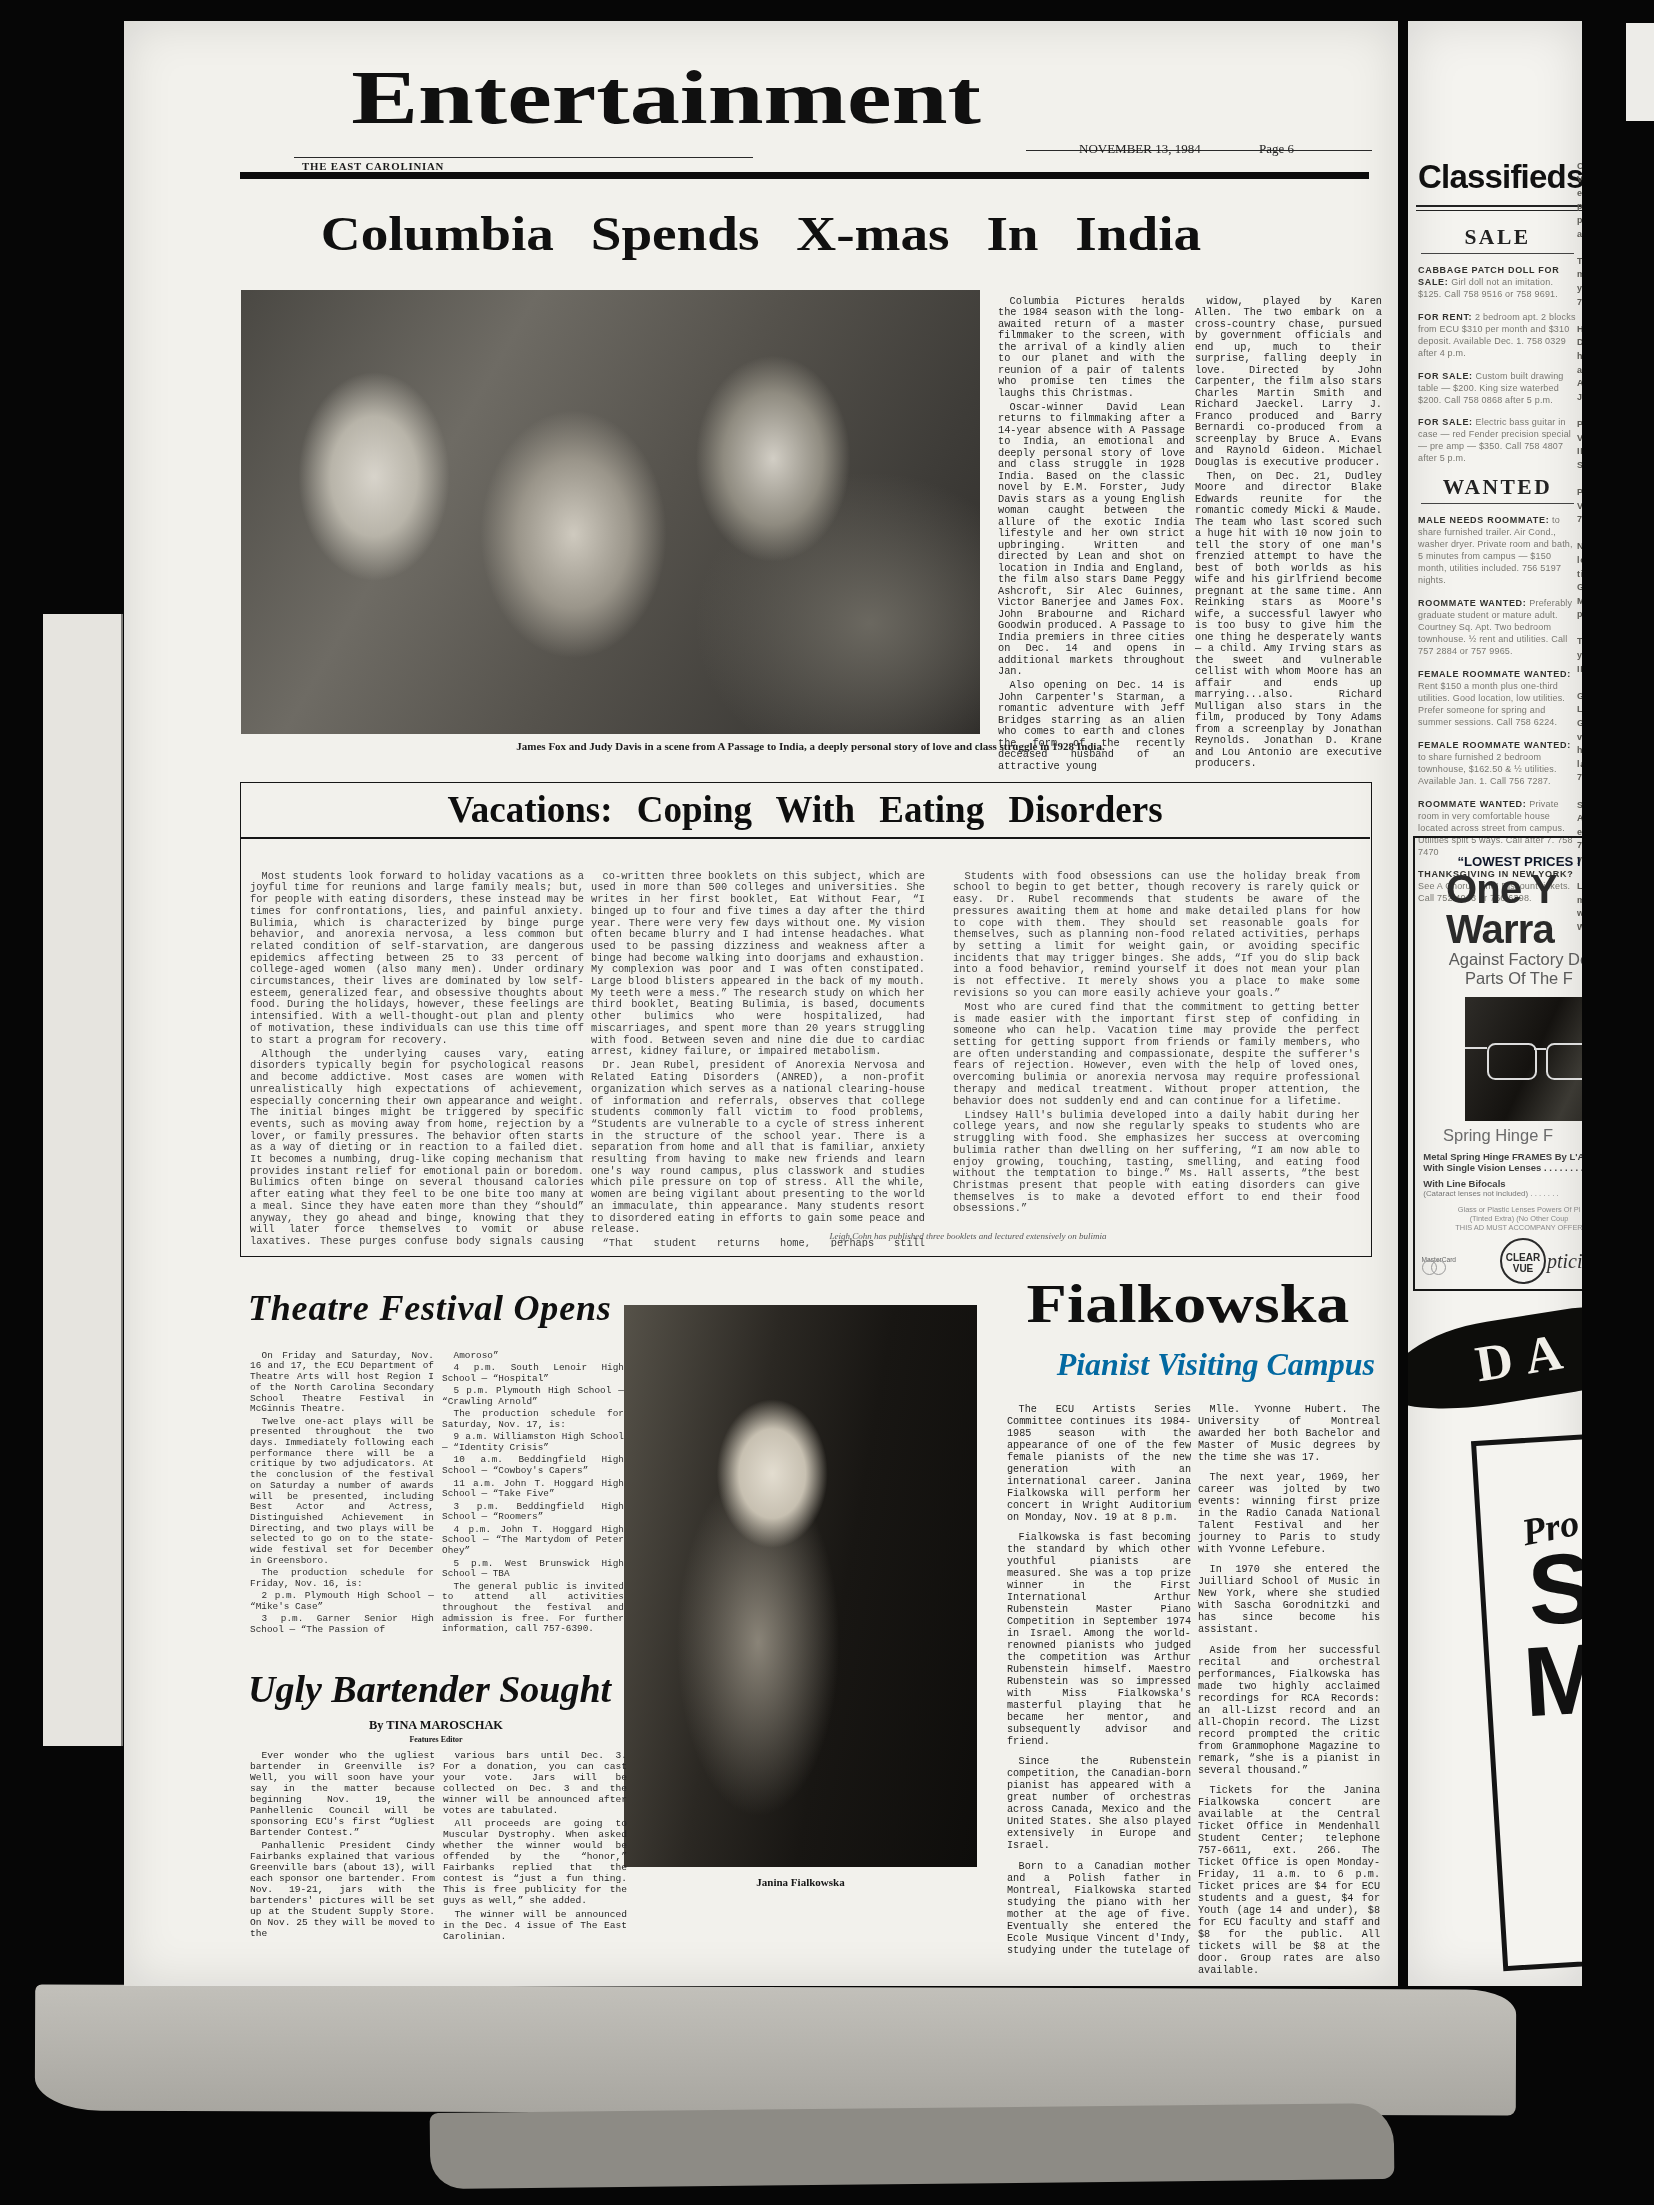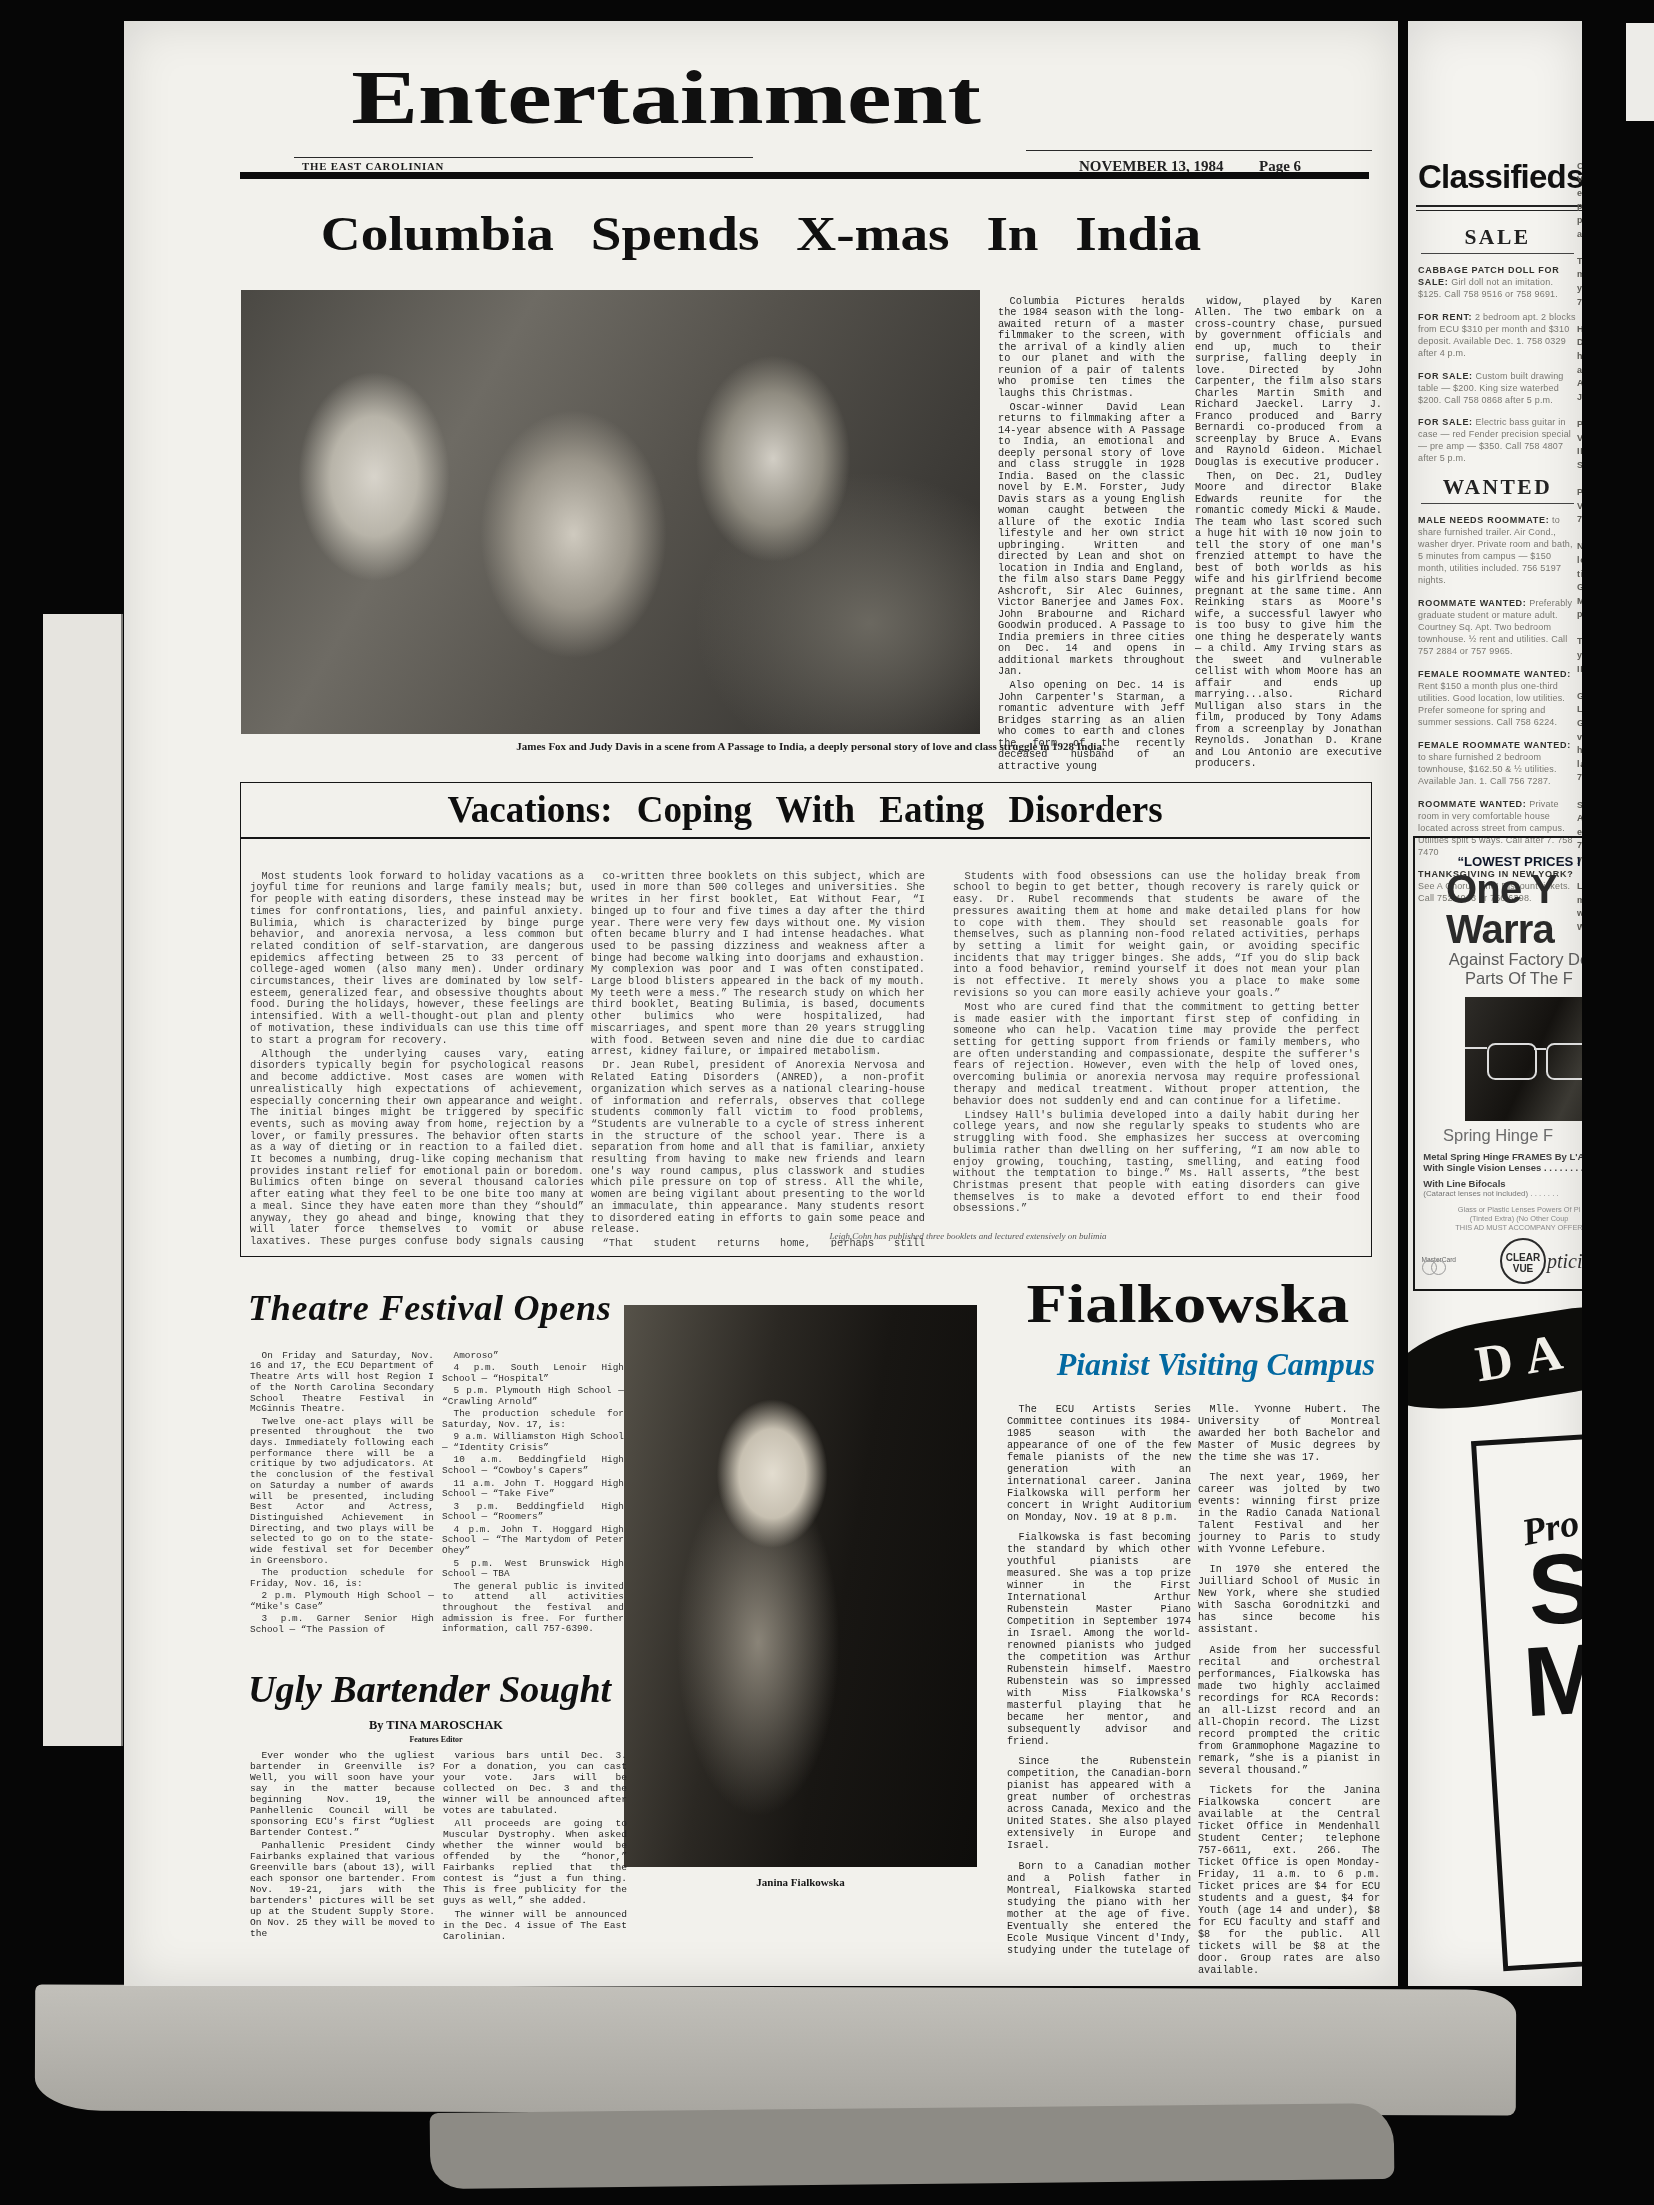--- a/index.html
+++ b/index.html
@@ -9,21 +9,21 @@
   .sheet{position:absolute;background:#f2f1ec;box-shadow:inset 0 0 50px rgba(0,0,0,.12);}
   .main-sheet{left:124px;top:20.7px;width:1274px;height:1965px;overflow:hidden;}
   .class-sheet{left:1408px;top:20.7px;width:174px;height:1965px;overflow:hidden;background:#f4f3ef;}
 
   
   .m-paper{left:178px;top:139px;font-size:10.8px;font-weight:bold;letter-spacing:0.8px;color:#1a1a1a;}
   .m-title{left:149px;top:33px;width:786px;text-align:center;font-size:76px;font-weight:bold;color:#0f0f0f;
            transform:scaleX(1.32);transform-origin:center;white-space:nowrap;}
   .rule{background:#2a2a2a;height:1.7px;}
   .m-bar{left:116px;top:151px;width:1129px;height:7.4px;background:#0c0c0c;}
-  .m-date,.m-page{top:137px;font-size:15px;font-weight:bold;color:#222;}
+  .m-date,.m-page{top:120px;font-size:13px;font-weight:normal;color:#222;}
 
   
   .hl{font-weight:bold;color:#101010;}
   .col{position:absolute;text-align:justify;overflow:hidden;}
   .col p{margin:0 0 2.5px;text-indent:11.6px;font-family:Liberation Mono, monospace;}
   .byline{position:absolute;text-align:center;font-weight:bold;color:#161616;}
 
   
   .col-hl{left:66px;top:185px;width:1142px;text-align:center;font-size:48px;word-spacing:20px;
           transform:scaleX(1.15);transform-origin:center;white-space:nowrap;}

